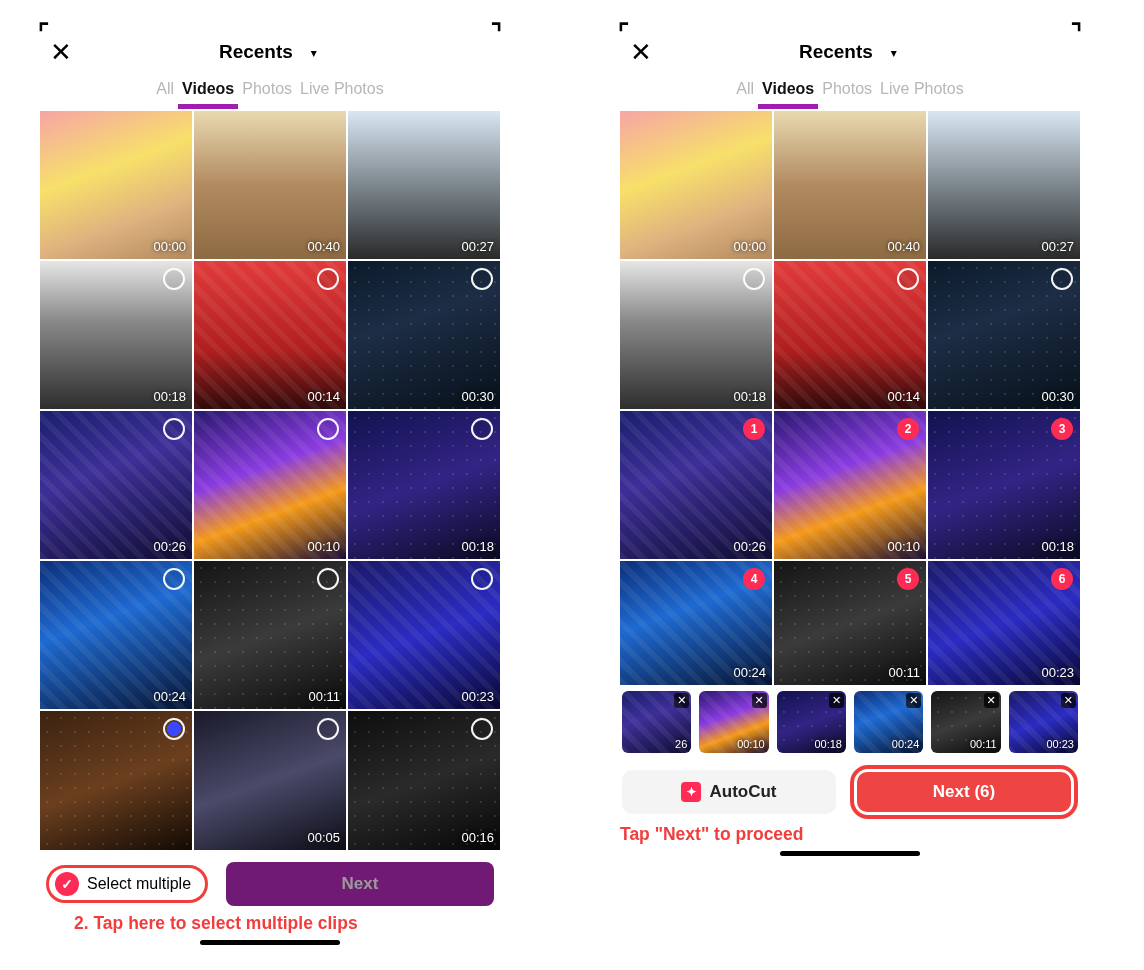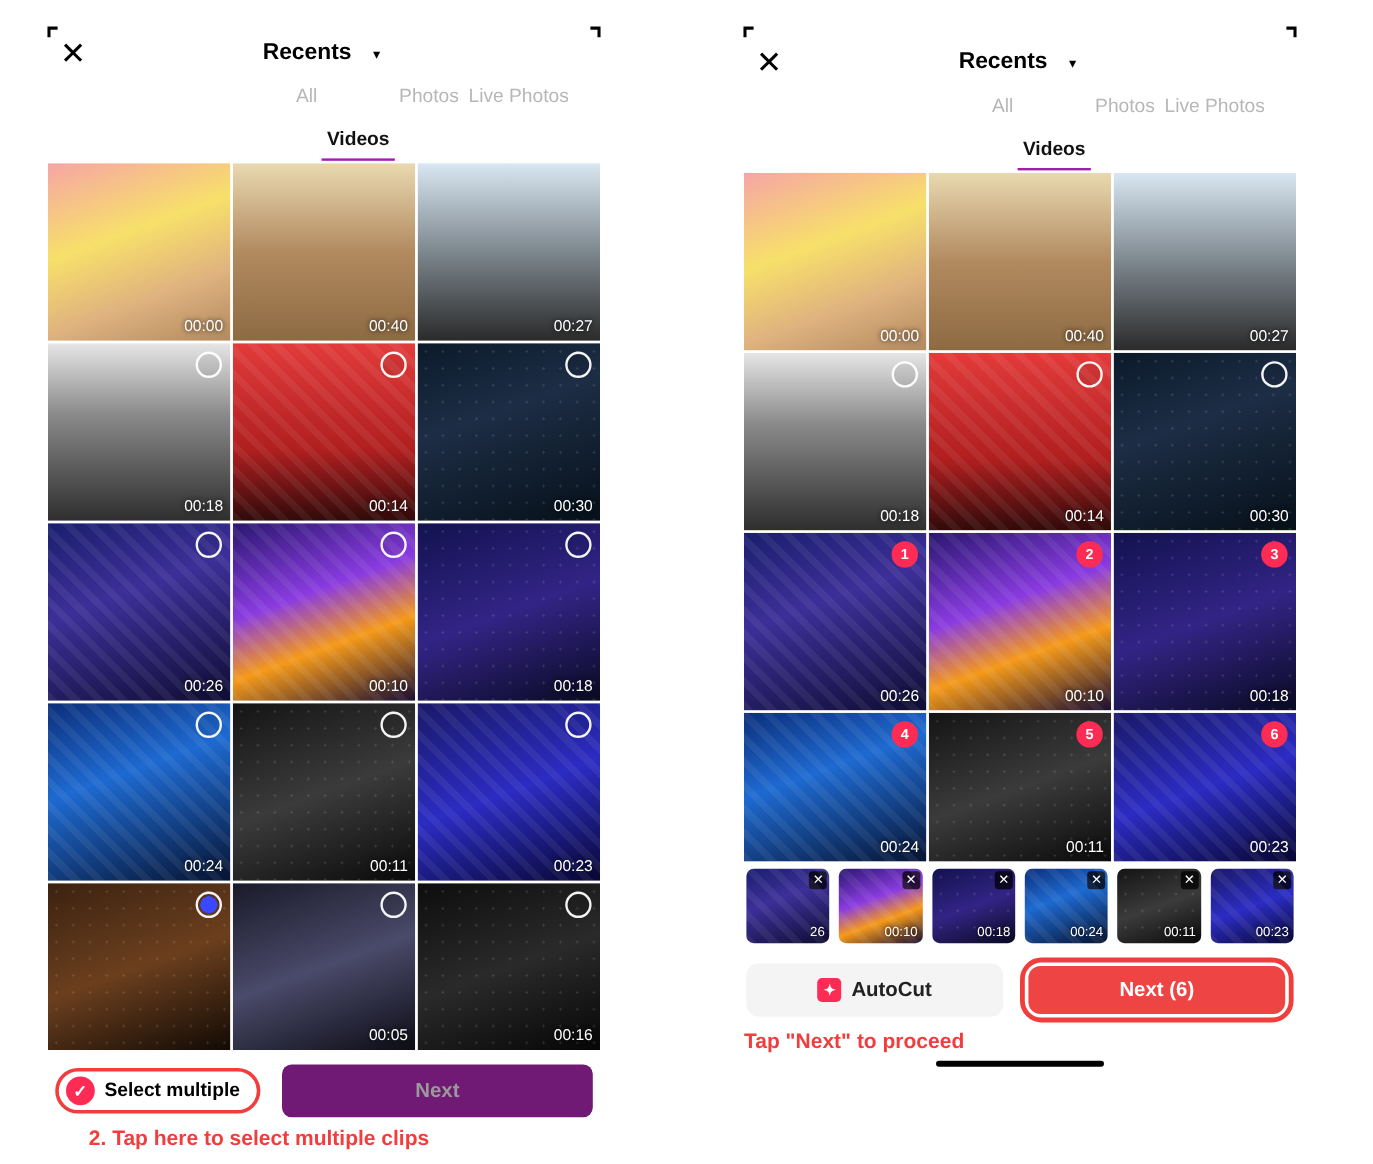--- a/index.html
+++ b/index.html
@@ -17,23 +17,23 @@
   .corner { position:absolute; top:-6px; font-size:24px; font-weight:700; }
   .corner.l { left:-2px; }
   .corner.r { right:-2px; }
 
   .header { display:flex; align-items:center; padding: 6px 10px 10px 10px; }
   .close-x { font-size: 26px; font-weight: 300; line-height:1; cursor:pointer; }
   .title-wrap { flex:1; display:flex; justify-content:center; align-items:center; gap:18px; cursor:pointer; }
   .title { font-size:19px; font-weight:700; }
   .chev { font-size:12px; position:relative; top:1px; }
 
-  .tabrow { display:flex; justify-content:flex-end; padding: 2px 22px 0 22px; }
+  .tabrow { display:flex; justify-content:center; padding: 2px 22px 0 22px; }
   .tab { font-size:16px; color:#b7b7b7; padding: 3px 4px 6px 4px; cursor:pointer; }
-  .tab.active { color:#111; font-weight:700; border-bottom: 2px solid #a21caf; margin-top: 36px; }
+  .tab.active { color:#111; font-weight:700; border-bottom: 5px solid #a21caf; }
 
   .grid { display:grid; grid-template-columns: repeat(3, 1fr); gap:2px; margin-top:2px; }
   .cell { position:relative; height:148px; overflow:hidden; }
   
   .grid.left .cell.r4 { height:139px; }
   .grid.right .cell.r4 { height:124px; }
   .thumb { position:absolute; inset:0; }
   .dur { position:absolute; right:6px; bottom:5px; color:#fff; font-size:13px; text-shadow:0 0 4px rgba(0,0,0,.9); font-weight:500; }
   .circ { position:absolute; right:7px; top:7px; width:22px; height:22px; border-radius:50%; border:2px solid rgba(255,255,255,.95); background: rgba(0,0,0,.06); }
   .circ.blue { background: radial-gradient(circle at 50% 50%, #3a48ff 0%, #3a48ff 55%, rgba(0,0,0,0) 56%); }
@@ -53,21 +53,21 @@
   .t11 { background: linear-gradient(160deg,#141414 0%, #3b3b3b 50%, #0a0a0a 100%); }
   .t12 { background: linear-gradient(160deg,#1a1968 0%, #2b2cc2 50%, #080733 100%); }
   .t13 { background: linear-gradient(160deg,#3b2210 0%, #6b3f1e 50%, #120a04 100%); }
   .t14 { background: linear-gradient(160deg,#1a1a2a 0%, #4a4a6a 50%, #0d0d16 100%); }
   .t15 { background: linear-gradient(160deg,#0d0d0d 0%, #2a2a2a 50%, #060606 100%); }
 
   
   .bottom-left { display:flex; gap:18px; align-items:center; padding: 12px 6px 4px 6px; }
   .sel-mult { display:flex; align-items:center; gap:8px; border:3px solid #f23d3d; border-radius:22px; padding:4px 14px 4px 6px; cursor:pointer; }
   .sel-icon { width:24px; height:24px; border-radius:50%; background:#fe2c55; display:flex; align-items:center; justify-content:center; color:#fff; font-size:14px; font-weight:900; }
-  .sel-text { font-size:16px; font-weight:700; }
+  .sel-text { font-size:16px; font-weight:400; }
   .next-gray { flex:1; background:#701a75; color:#9a9a9a; text-align:center; padding:12px 0; border-radius:8px; font-size:17px; font-weight:600; }
   .caption { color:#f23d3d; font-size:17.5px; font-weight:700; padding: 3px 0 0 34px; }
   .caption.right { padding-left: 0; }
 
   .selected-strip { display:flex; gap:8px; padding: 6px 2px 4px 2px; }
   .sthumb { position:relative; width:72px; height:62px; border-radius:6px; overflow:hidden; }
   .sthumb .sd { position:absolute; right:4px; bottom:3px; color:#fff; font-size:11px; text-shadow:0 0 4px #000; }
   .sthumb .sx { position:absolute; right:2px; top:2px; width:15px; height:15px; border-radius:3px; background:rgba(0,0,0,.75); color:#fff; font-size:11px; display:flex; align-items:center; justify-content:center; cursor:pointer; }
 
   .bottom-right { display:flex; gap:14px; align-items:center; padding: 8px 2px 2px 2px; }

